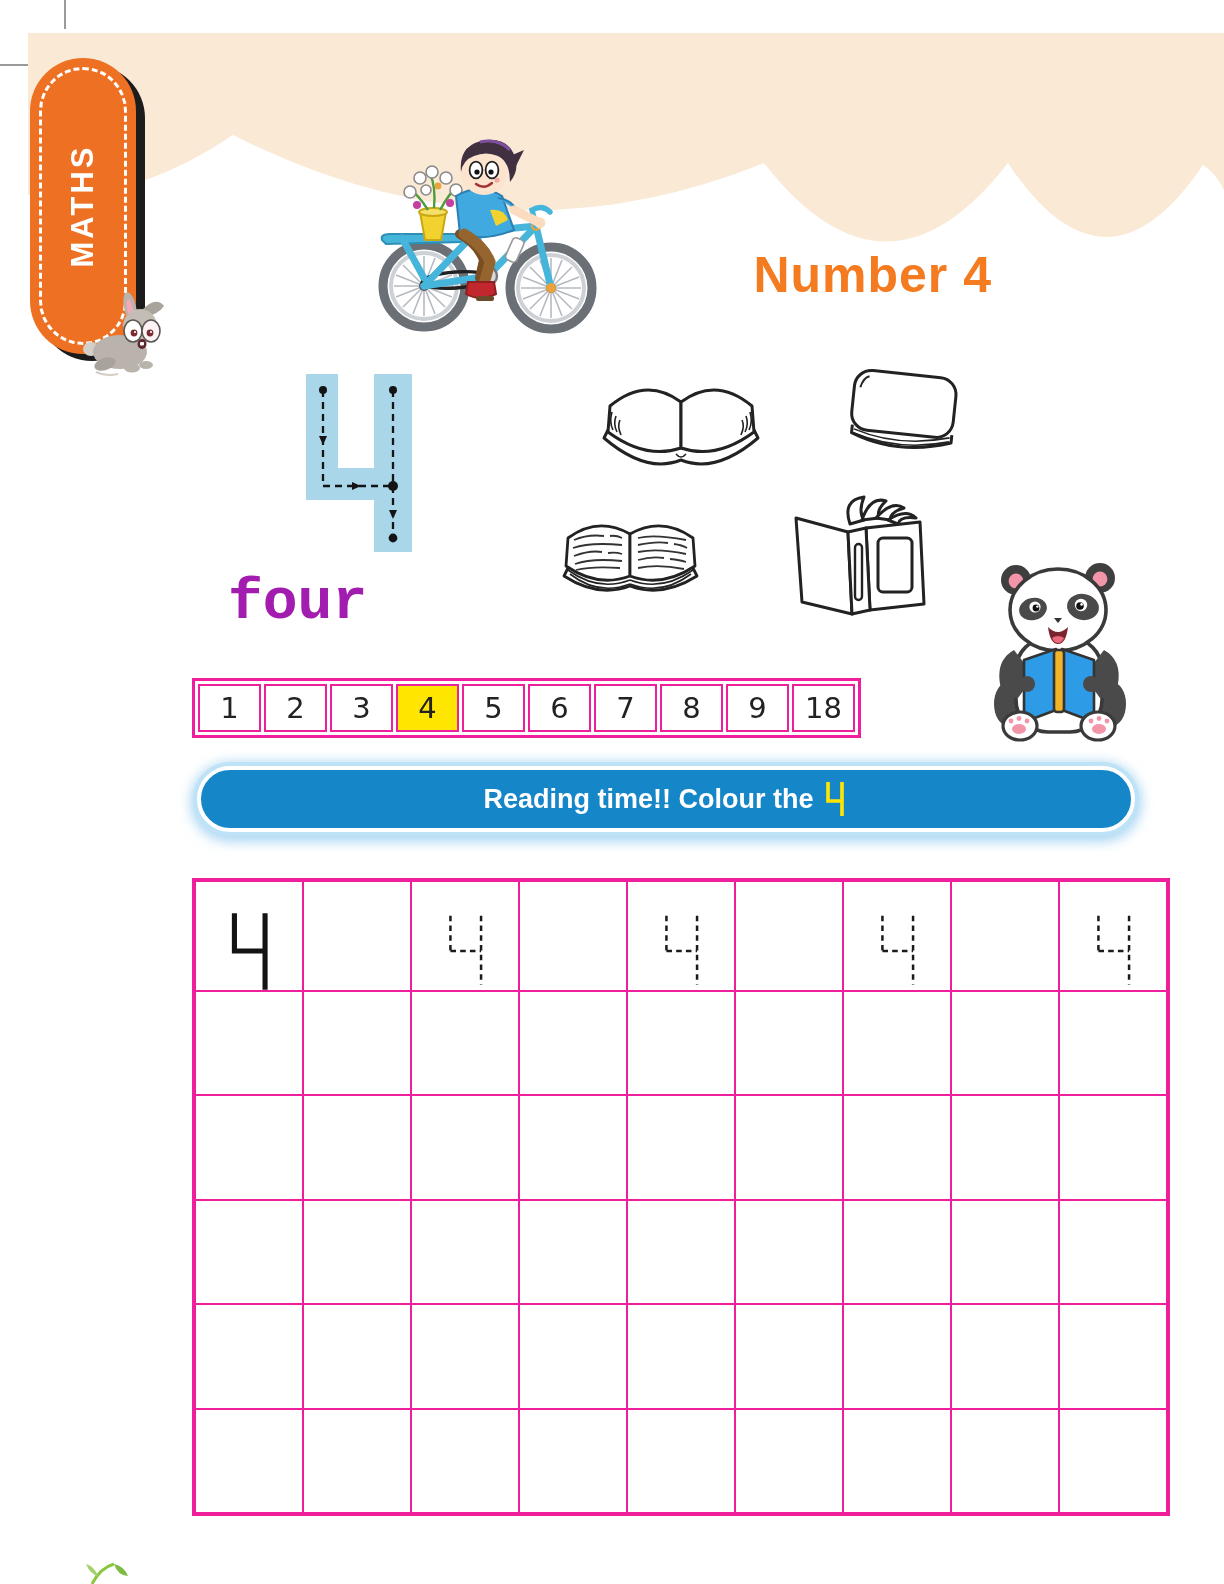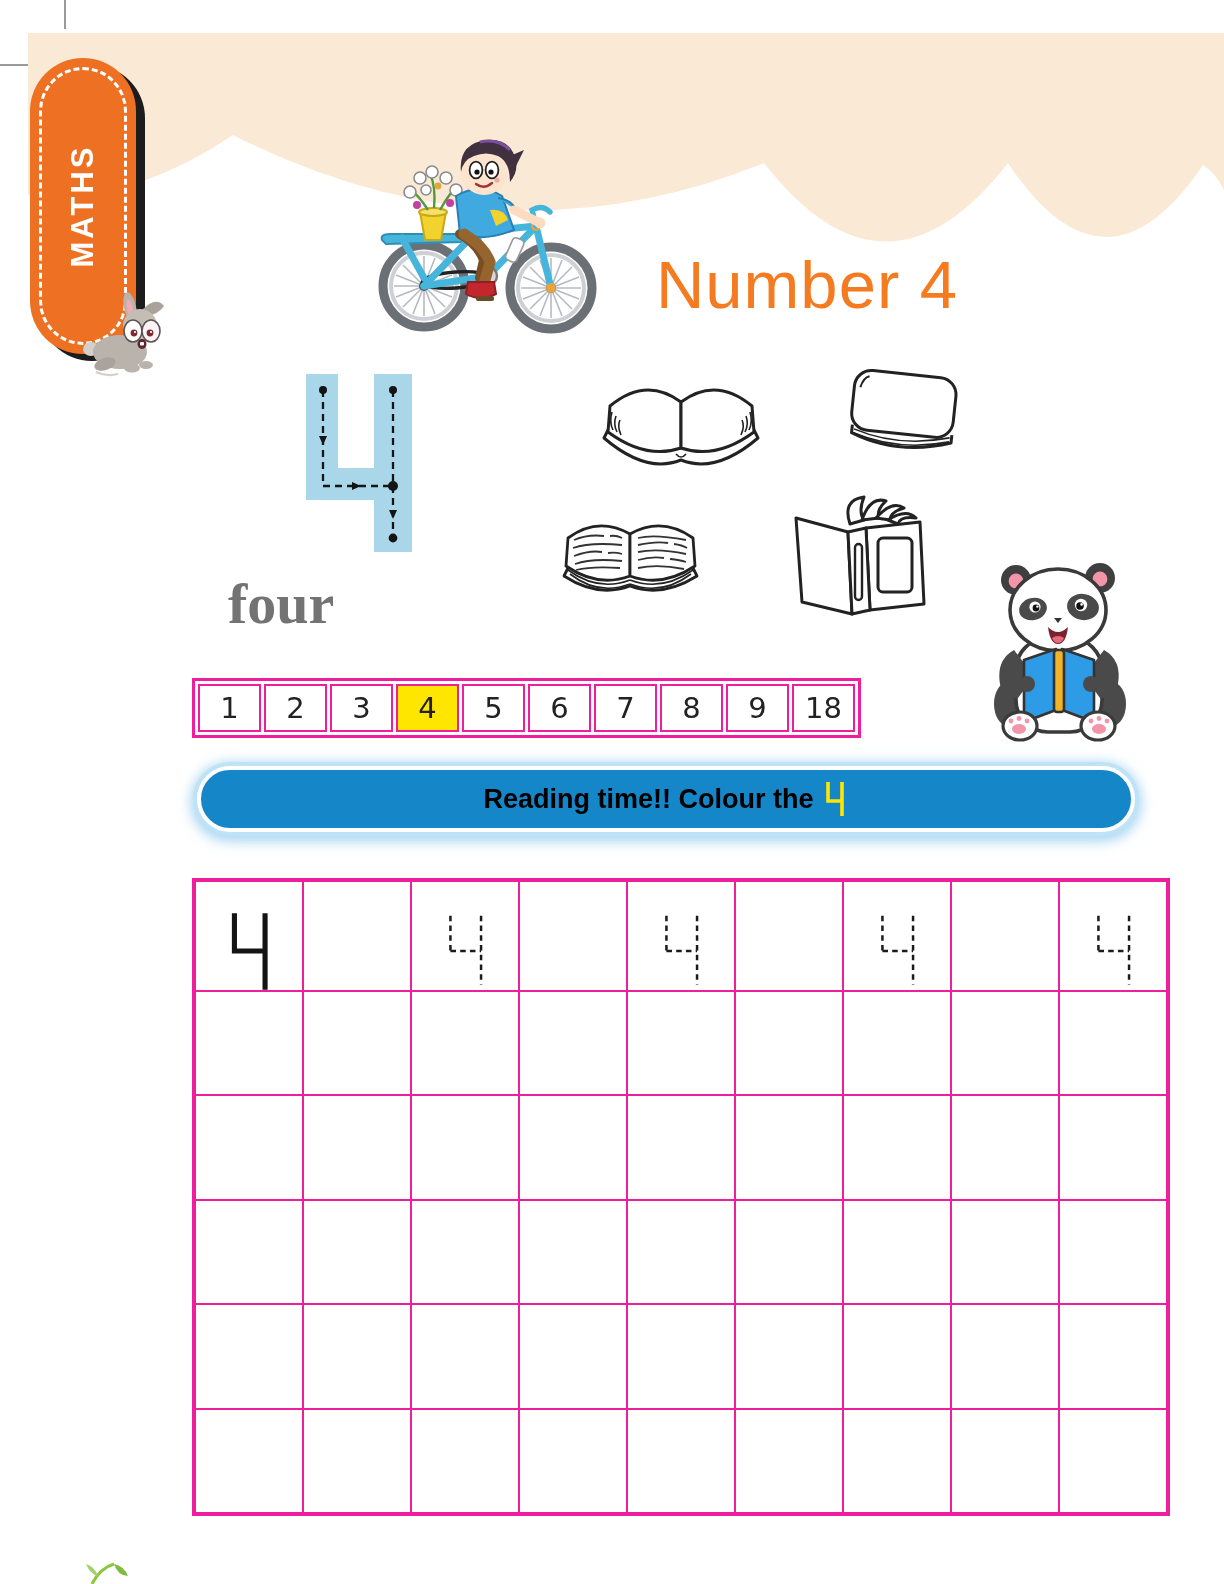--- a/index.html
+++ b/index.html
@@ -23,29 +23,29 @@
   .subject-tab::before{
     content:"";position:absolute;inset:9px;border:3px dashed #ffffff;border-radius:45px;
   }
   .subject-tab .tab-label{
     position:absolute;left:50%;top:50%;
     transform:translate(-50%,-50%) rotate(-90deg);
     color:#fff;font-weight:bold;font-size:31px;letter-spacing:3px;white-space:nowrap;
   }
 
   .page-title{
-    position:absolute;left:622px;top:246px;width:370px;text-align:center;
-    font-weight:normal;font-size:67px;color:var(--title-orange);letter-spacing:1px;
+    position:absolute;left:622px;top:246px;width:370px;text-align:right;
+    font-weight:bold;font-size:50px;color:var(--title-orange);letter-spacing:1px;
   }
 
   .big-four{position:absolute;left:298px;top:365px;}
 
   .number-word{
     position:absolute;left:228px;top:570px;
-    font-family:Liberation Serif, serif;font-weight:bold;font-size:58px;color:#737373;
+    font-family:Liberation Mono, monospace;font-weight:bold;font-size:58px;color:#a21caf;
   }
 
   .illu{position:absolute;}
 
   
   .number-strip{
     position:absolute;left:192px;top:678px;width:669px;height:60px;
     box-sizing:border-box;border:3px solid var(--pink-line);background:#fff;
     display:flex;gap:3px;padding:3px;
   }
@@ -55,21 +55,21 @@
     font-family:"DejaVu Sans",sans-serif;font-size:29px;color:#222;
   }
   .strip-cell.hl{background:var(--highlight-yellow);}
 
   
   .banner{
     position:absolute;left:197px;top:766px;width:938px;height:66px;box-sizing:border-box;
     background:var(--banner-blue);border:4px solid #ffffff;border-radius:34px;
     box-shadow:0 0 0 4px #bfe3f6,0 3px 12px 7px rgba(120,190,235,.6);
     display:flex;align-items:center;justify-content:center;gap:9px;
-    color:#000000;font-weight:bold;font-size:27px;white-space:nowrap;
+    color:#ffffff;font-weight:bold;font-size:27px;white-space:nowrap;
   }
   .banner svg{display:block;}
 
   
   .practice-grid{
     position:absolute;left:192px;top:878px;width:978px;height:638px;box-sizing:border-box;
     border:3px solid var(--pink-line);background:#fff;
     display:grid;grid-template-columns:repeat(9,1fr);grid-template-rows:repeat(6,1fr);
   }
   .gcell{border:1px solid var(--pink-line);display:flex;justify-content:center;align-items:flex-start;}

